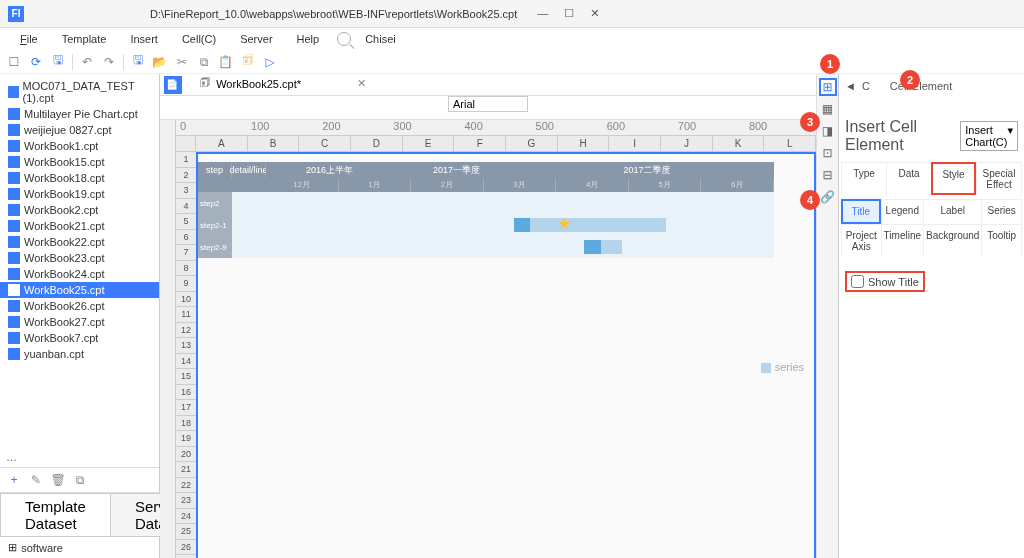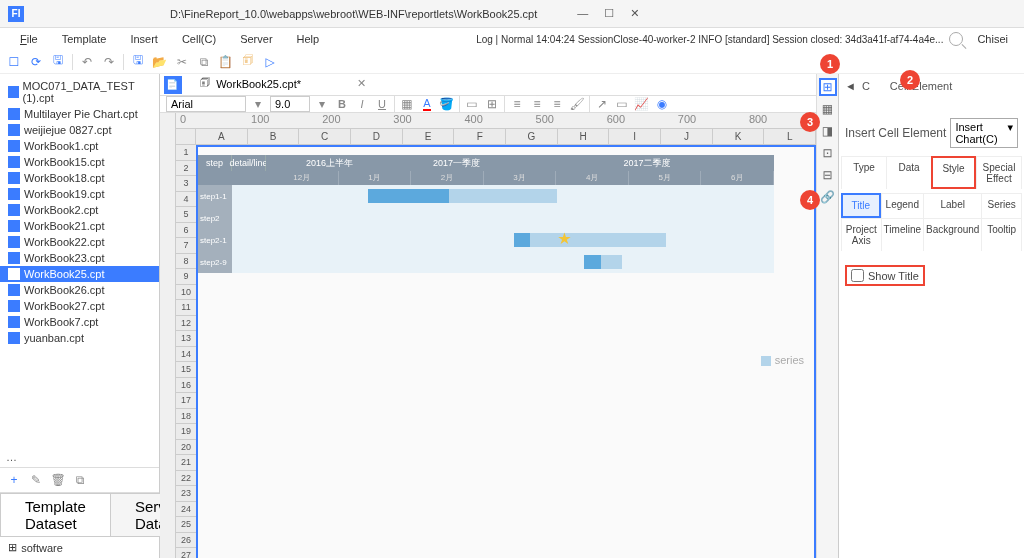--- a/index.html
+++ b/index.html
@@ -1,17 +1,17 @@
 <!DOCTYPE html>
 <html><head>
   <meta charset="utf-8">
   <style>
     * { margin: 0; padding: 0; box-sizing: border-box; font-family: Arial, sans-serif; font-size: 11px; }
     body { background: #fff; width: 1024px; height: 558px; overflow: hidden; }
-    .titlebar { height: 28px; background: #f5f5f5; display: flex; align-items: center; padding: 0 8px; border-bottom: 1px solid #ddd; gap: 20px; }
+    .titlebar { height: 28px; background: #f5f5f5; display: flex; align-items: center; padding: 0 8px; border-bottom: 1px solid #ddd; }
     .titlebar .app-icon { width: 16px; height: 16px; background: #3b7cff; margin-right: 6px; display: flex; align-items: center; justify-content: center; color: #fff; font-weight: bold; font-size: 10px; }
     .titlebar .title { flex: 1; color: #333; }
     .titlebar .title2 { color: #333; padding: 0 20px 0 120px; }
     .titlebar .win-controls { display: flex; gap: 16px; color: #555; }
     .menubar { height: 22px; display: flex; padding: 0 8px; align-items: center; }
     .menubar .m { padding: 0 12px; color: #333; cursor: pointer; }
     .menubar .m u { text-decoration: underline; }
     .log-line { flex: 1; text-align: right; color: #333; font-size: 10px; }
     .search { width: 14px; height: 14px; border: 1px solid #aaa; border-radius: 50%; position: relative; margin: 0 6px; }
     .search::after { content: ''; position: absolute; width: 6px; height: 1px; background: #aaa; right: -5px; bottom: -2px; transform: rotate(45deg); }
@@ -33,21 +33,21 @@
     .ds-tabs { display: flex; border-bottom: 1px solid #ccc; }
     .ds-tab { padding: 4px 24px; font-size: 15px; border: 1px solid #ccc; border-bottom: none; background: #f5f5f5; margin-right: -1px; cursor: pointer;}
     .ds-tab.active { background: #fff; }
     .ds-body { padding: 4px 8px; }
     .ds-item { display: flex; align-items: center; gap: 4px; color: #333; }
     .center { flex: 1; display: flex; flex-direction: column; position: relative; }
     .doc-tabs { height: 22px; background: #fff; display: flex; align-items: center; padding: 0 4px; border-bottom: 1px solid #ddd; }
     .doc-new { width: 18px; height: 18px; background: #3b7cff; color: #fff; display: flex; align-items: center; justify-content: center; margin-right: 8px; font-size: 10px; }
     .doc-tab { display: flex; align-items: center; gap: 6px; padding: 2px 10px; border-bottom: 2px solid transparent; }
     .doc-tab .close { color: #888; margin-left: 50px; cursor: pointer; }
-    .fmt-toolbar { height: 24px; display: flex; align-items: center; padding: 0 6px; gap: 4px; border-bottom: 1px solid #ddd; }
+    .fmt-toolbar { height: 24px; display: flex; align-items: center; padding: 0 6px; gap: 4px; border-bottom: 1px solid #ddd; flex-direction: column; }
     .font-sel { border: 1px solid #ccc; padding: 1px 4px; width: 80px; font-size: 11px; }
     .size-sel { border: 1px solid #ccc; padding: 1px 4px; width: 40px; font-size: 11px; }
     .ruler-area { flex: 1; display: flex; }
     .ruler-left { width: 16px; background: #f0f0f0; border-right: 1px solid #ccc; }
     .sheet-body { flex: 1; display: flex; flex-direction: column; }
     .ruler-top { height: 16px; background: #f0f0f0; border-bottom: 1px solid #ccc; display: flex; font-size: 9px; color: #888; }
     .ruler-top div { flex: 1; text-align: left; padding-left: 4px; }
     .col-headers { height: 16px; display: flex; border-bottom: 1px solid #ccc; }
     .row-head-cell { width: 20px; background: #ebebeb; border-right: 1px solid #ccc; }
     .col-head { flex: 1; text-align: center; background: #ebebeb; border-right: 1px solid #ccc; font-size: 10px; color: #555; line-height: 16px; }
@@ -71,21 +71,21 @@
     .bar .fill { position: absolute; height: 100%; background: #5ca9dd; left: 0; }
     .star { position: absolute; font-size: 16px; color: #f3c536; }
     .legend-series { position: absolute; right: 10px; top: 50%; color: #aaa; font-size: 11px; }
     .legend-sq { display: inline-block; width: 10px; height: 10px; background: #b3d4ea; margin-right: 4px; vertical-align: middle; }
     .right-bar { width: 22px; background: #f5f5f5; display: flex; flex-direction: column; align-items: center; gap: 4px; padding-top: 4px; border-left: 1px solid #ddd; }
     .right-icon { width: 18px; height: 18px; display: flex; align-items: center; justify-content: center; border: 1px solid transparent; font-size: 12px; color: #666; cursor: pointer;}
     .right-icon.active { border: 2px solid #3b7cff; color: #3b7cff; background: #fff;}
     .props-panel { width: 186px; border-left: 1px solid #ccc; padding: 4px 2px; }
     .props-title { display: flex; align-items: center; padding: 2px 4px; color: #555; font-size: 11px; }
     .props-row { display: flex; align-items: center; gap: 4px; padding: 4px; }
-    .props-lbl { color: #555; font-size: 12px; }
+    .props-lbl { color: #555; font-size: 16px; }
     .props-select { flex: 1; border: 1px solid #aaa; padding: 2px 4px; font-size: 10px; display: flex; justify-content: space-between; }
     .tab-grid { display: grid; grid-template-columns: repeat(4, 1fr); margin-top: 4px; border-right: 1px solid #eee;}
     .tab-cell { border: 1px solid #eee; text-align: center; padding: 5px 2px; font-size: 10px; color: #444; cursor: pointer; border-right:none; border-bottom:none;}
     .tab-cell.hl { border: 2px solid #e43; }
     .tab-cell.active { border: 2px solid #3b7cff; color: #3b7cff; background: #e7f0fe; }
     .show-title-row { margin-top: 10px; padding: 4px; }
     .show-title { border: 2px solid #e43; padding: 2px 4px; display: inline-flex; align-items: center; gap: 4px; font-size: 10px; color: #444; }
     .badge { position: absolute; width: 20px; height: 20px; border-radius: 50%; background: #e43; color: #fff; display: flex; align-items: center; justify-content: center; font-size: 11px; font-weight: bold; z-index: 100; }
   </style>
 </head>
@@ -101,21 +101,20 @@
   </div>
 </div>
 
 <div class="menubar">
   <span class="m"><u>F</u>ile</span>
   <span class="m">Template</span>
   <span class="m">Insert</span>
   <span class="m">Cell(C)</span>
   <span class="m">Server</span>
   <span class="m">Help</span>
-  <span class="log-line">Log | Normal 14:04:24 SessionClose-40-worker-2 INFO [standard] Session closed: 34d3a41f-af74-4a4e...</span>
   <span class="search"></span>
   <span class="user">Chisei</span>
 </div>
 
 <div class="toolbar1">
   <span class="tbicon">☐</span>
   <span class="tbicon">⟳</span>
   <span class="tbicon">🖫</span>
   <span class="sep"></span>
   <span class="tbicon gray">↶</span>
@@ -170,20 +169,24 @@
           <span class="fi"></span>
           <span>WorkBook21.cpt</span>
         </div>
         <div class="file-item">
           <span class="fi"></span>
           <span>WorkBook22.cpt</span>
         </div>
         <div class="file-item">
           <span class="fi"></span>
           <span>WorkBook23.cpt</span>
+        </div>
+        <div class="file-item">
+          <span class="fi"></span>
+          <span>WorkBook24.cpt</span>
         </div>
         <div class="file-item selected">
           <span class="fi"></span>
           <span>WorkBook25.cpt</span>
         </div>
         <div class="file-item">
           <span class="fi"></span>
           <span>WorkBook26.cpt</span>
         </div>
         <div class="file-item">
@@ -341,28 +344,20 @@
                   <div class="gantt-sub">12月</div>
                   <div class="gantt-sub">1月</div>
                   <div class="gantt-sub">2月</div>
                   <div class="gantt-sub">3月</div>
                   <div class="gantt-sub">4月</div>
                   <div class="gantt-sub">5月</div>
                   <div class="gantt-sub">6月</div>
                 </div>
                 <div class="gantt-rows" id="ganttRows">
                     <div class="gantt-row">
-                      <div class="gantt-row-lbl">step1-1</div>
-                      <div class="gantt-row-body">
-                        <div class="bar" style="left: 25%; width: 35%;">
-                          <div class="fill" style="width: 42.8571%;"></div>
-                        </div>
-                      </div>
-                    </div>
-                    <div class="gantt-row">
                       <div class="gantt-row-lbl">step2</div>
                       <div class="gantt-row-body"></div>
                     </div>
                     <div class="gantt-row">
                       <div class="gantt-row-lbl">step2-1</div>
                       <div class="gantt-row-body">
                         <div class="bar" style="left: 52%; width: 28%;">
                           <div class="fill" style="width: 10.7143%;"></div>
                         </div>
                         <div class="star" style="left: 60%; top: 0px;">★</div>

